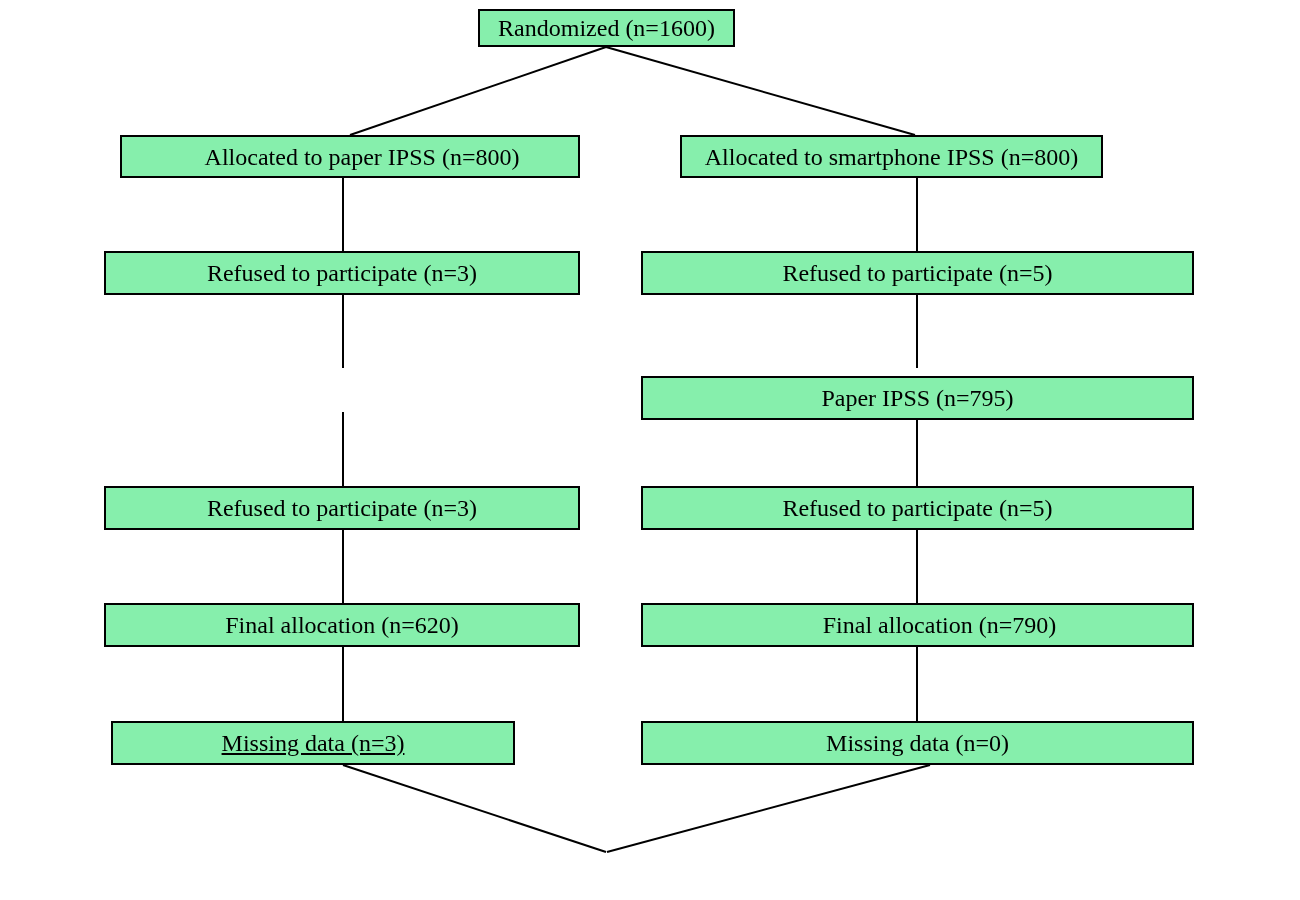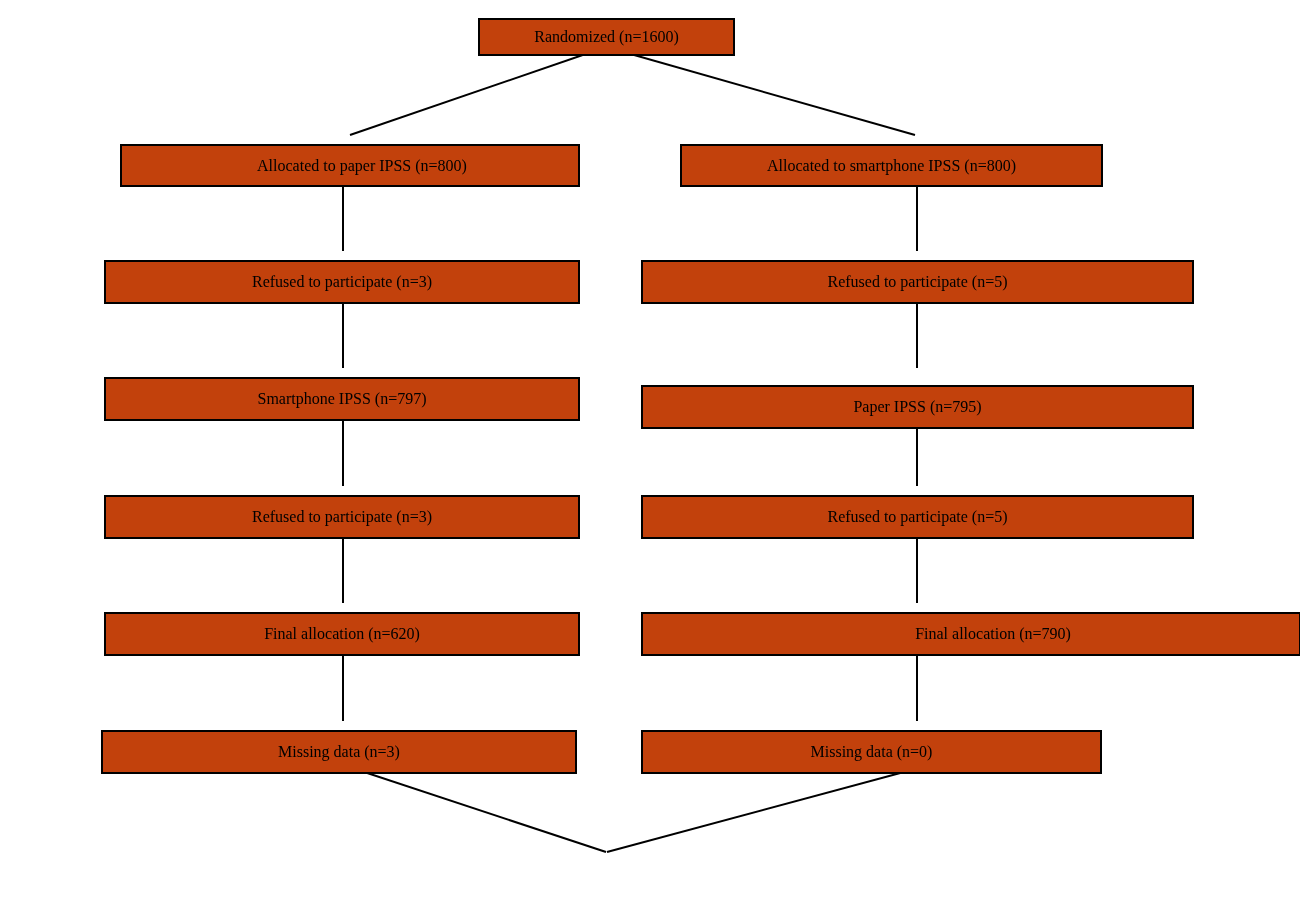--- a/index.html
+++ b/index.html
@@ -19,48 +19,47 @@
     position: absolute;
     left: 0;
     top: 0;
     width: 1300px;
     height: 900px;
   }
   .node {
     position: absolute;
     box-sizing: border-box;
     border: 2px solid #000000;
-    background: #c2410c;
+    background: #86efac;
     color: #000000;
     display: flex;
     align-items: center;
     justify-content: center;
-    font-size: 16px;
+    font-size: 24px;
     line-height: 1;
     white-space: nowrap;
     text-align: center;
-    margin-top: 9px;
   }
   
   .node-top    { left: 478px; top: 9px;   width: 257px; height: 38px; }
   .node-bottom { left: 473px; top: 852px; width: 265px; height: 41px; }
   
   .node-l0 { left: 120px; top: 135px; width: 460px; height: 43px; padding-left: 24px; }
   .node-l1 { left: 104px; top: 251px; width: 476px; height: 44px; }
   .node-l2 { left: 104px; top: 368px; width: 476px; height: 44px; }
   .node-l3 { left: 104px; top: 486px; width: 476px; height: 44px; }
   .node-l4 { left: 104px; top: 603px; width: 476px; height: 44px; }
-  .node-l5 { left: 101px; top: 721px; width: 476px; height: 44px; }
+  .node-l5 { left: 111px; top: 721px; width: 404px; height: 44px; text-decoration: underline; }
   
   .node-r0 { left: 680px; top: 135px; width: 423px; height: 43px; }
   .node-r1 { left: 641px; top: 251px; width: 553px; height: 44px; }
   .node-r2 { left: 641px; top: 376px; width: 553px; height: 44px; font-family: Liberation Serif, serif; }
   .node-r3 { left: 641px; top: 486px; width: 553px; height: 44px; }
-  .node-r4 { left: 641px; top: 603px; width: 660px; height: 44px; padding-left: 44px; }
-  .node-r5 { left: 641px; top: 721px; width: 461px; height: 44px; }
+  .node-r4 { left: 641px; top: 603px; width: 553px; height: 44px; padding-left: 44px; }
+  .node-r5 { left: 641px; top: 721px; width: 553px; height: 44px; }
 </style>
 </head>
 <body>
 
 <div class="canvas">
 
   <svg class="lines-svg" viewBox="0 0 1300 900" xmlns="http://www.w3.org/2000/svg">
 
     <line x1="606" y1="47" x2="350" y2="135" stroke="#000" stroke-width="2"></line>
     <line x1="606" y1="47" x2="915" y2="135" stroke="#000" stroke-width="2"></line>
@@ -78,21 +77,20 @@
     <line x1="917" y1="647" x2="917" y2="721" stroke="#000" stroke-width="2"></line>
 
     <line x1="343" y1="765" x2="606" y2="852" stroke="#000" stroke-width="2"></line>
     <line x1="930" y1="765" x2="607" y2="852" stroke="#000" stroke-width="2"></line>
   </svg>
 
   <div class="node node-top">Randomized (n=1600)</div>
 
   <div class="node node-l0">Allocated to paper IPSS (n=800)</div>
   <div class="node node-l1">Refused to participate (n=3)</div>
-  <div class="node node-l2">Smartphone IPSS (n=797)</div>
   <div class="node node-l3">Refused to participate (n=3)</div>
   <div class="node node-l4">Final allocation (n=620)</div>
   <div class="node node-l5">Missing data (n=3)</div>
 
   <div class="node node-r0">Allocated to smartphone IPSS (n=800)</div>
   <div class="node node-r1">Refused to participate (n=5)</div>
   <div class="node node-r2">Paper IPSS (n=795)</div>
   <div class="node node-r3">Refused to participate (n=5)</div>
   <div class="node node-r4">Final allocation (n=790)</div>
   <div class="node node-r5">Missing data (n=0)</div>

